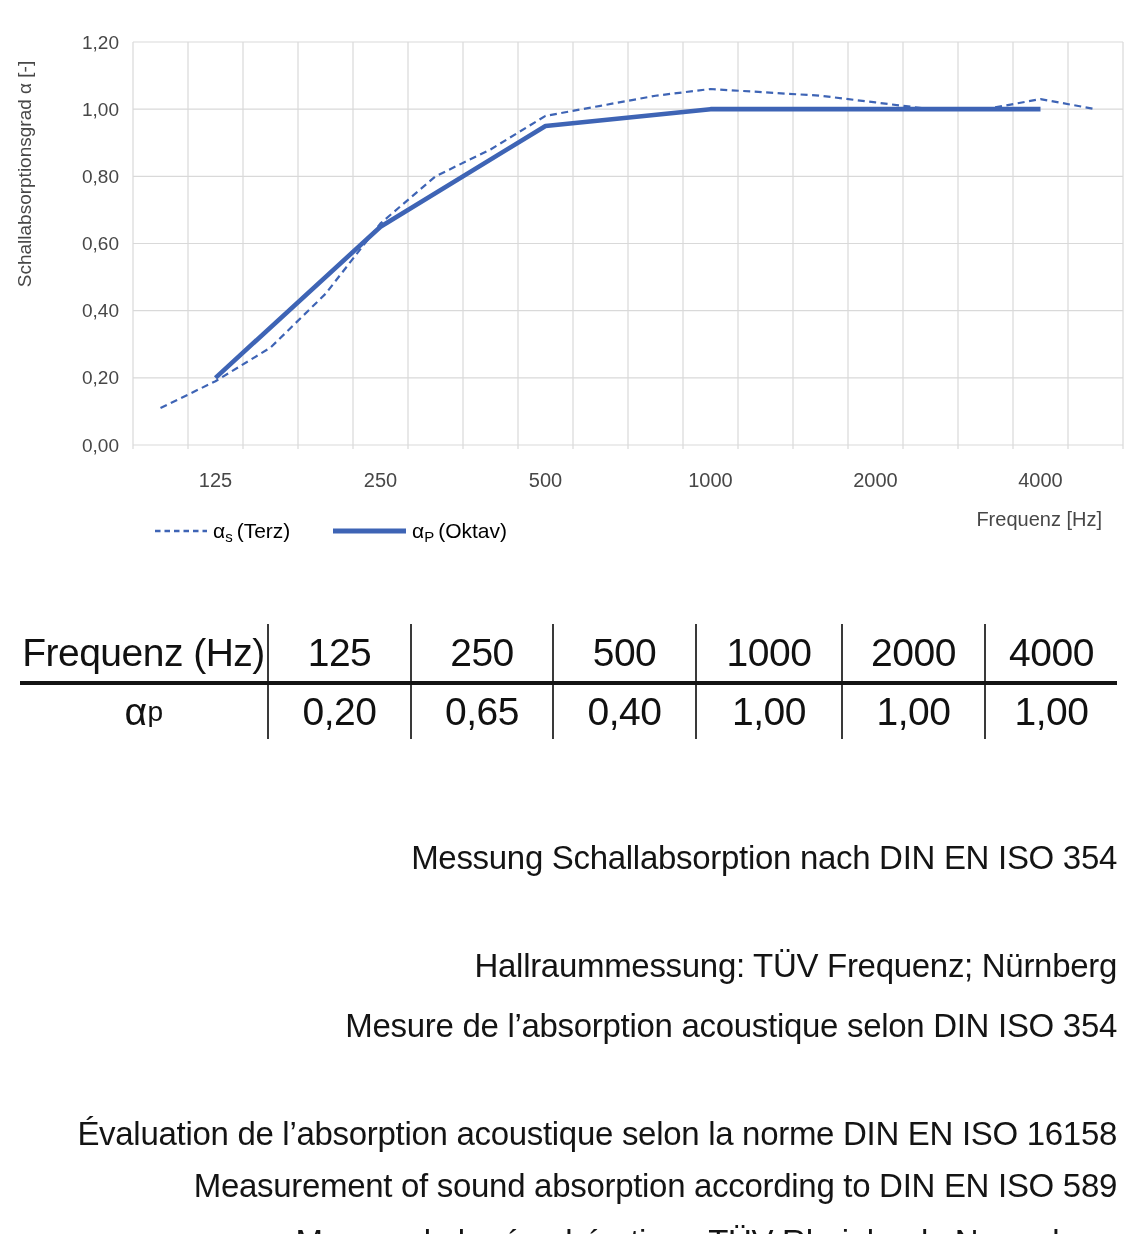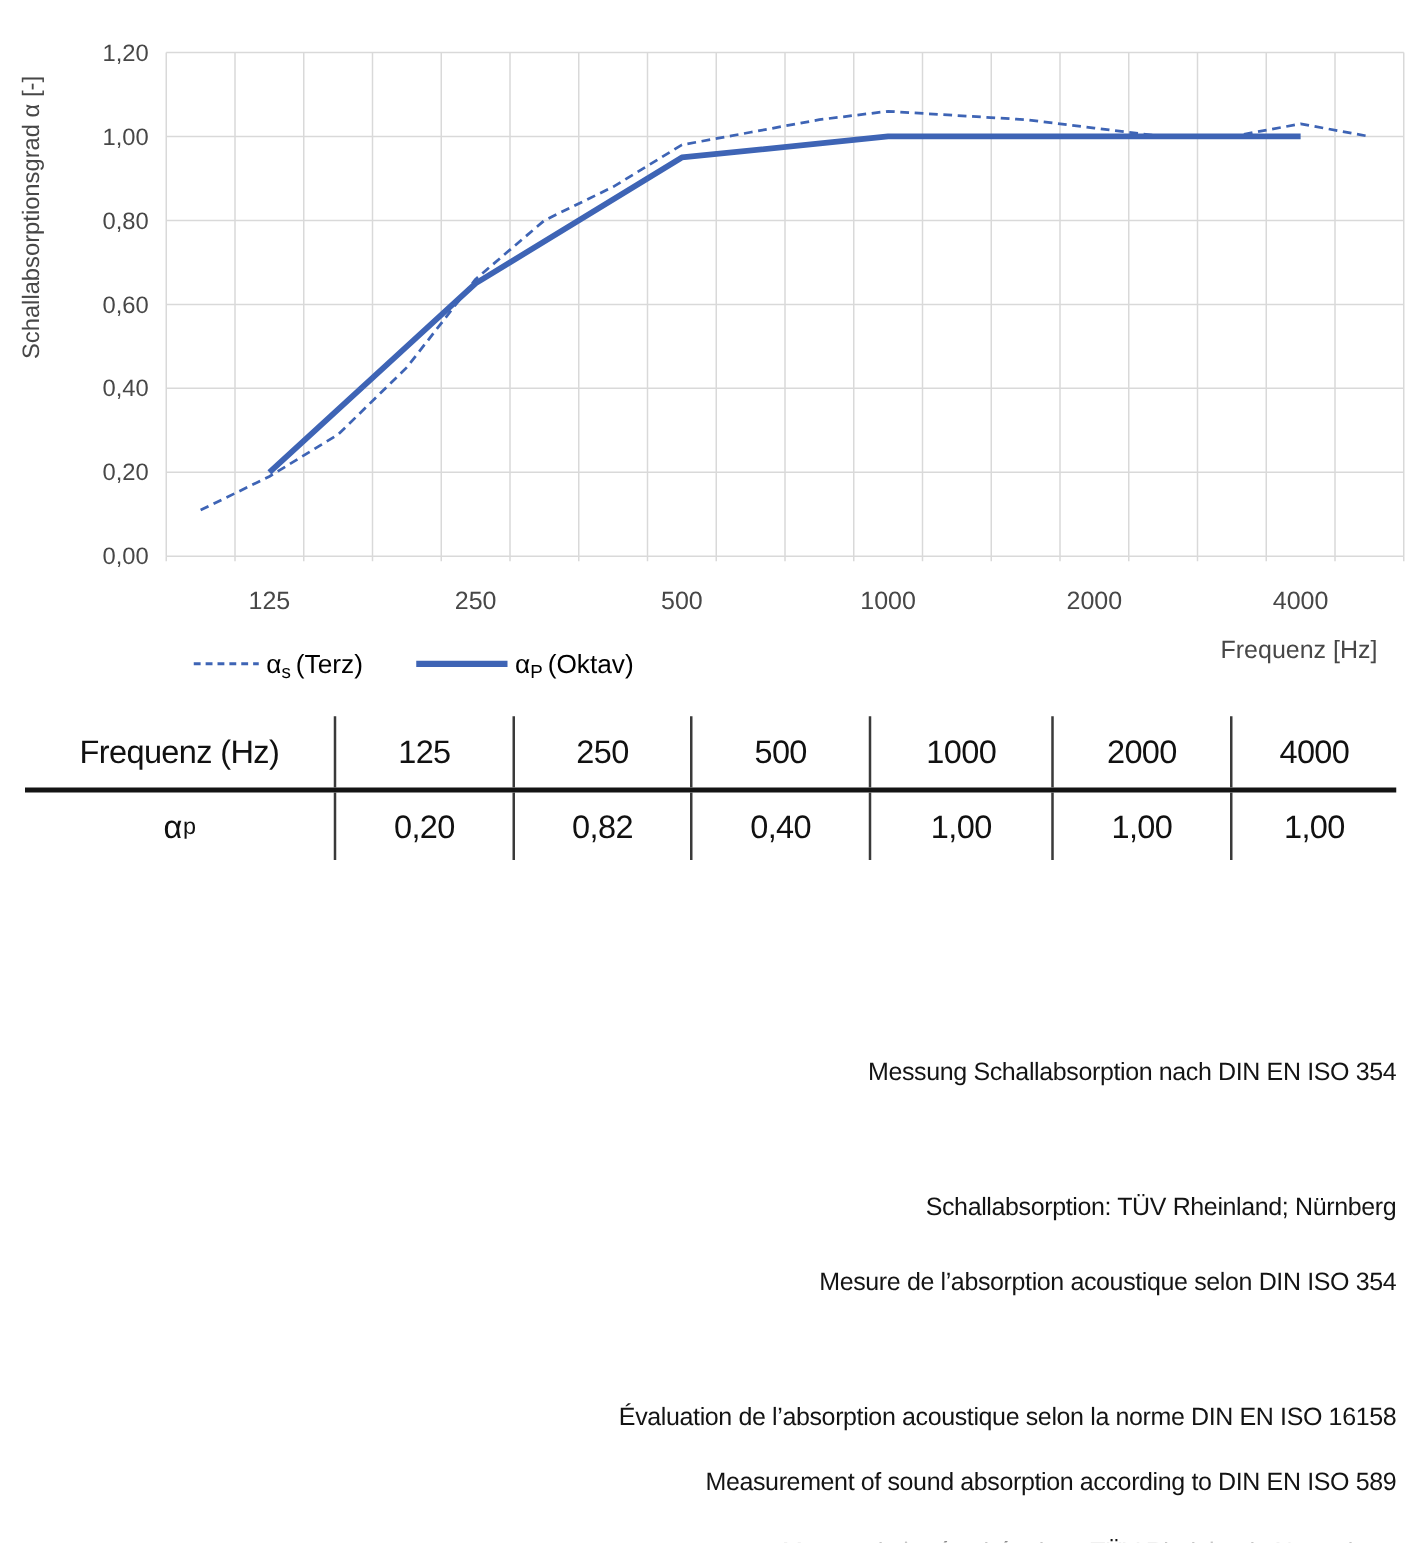--- a/index.html
+++ b/index.html
@@ -1,29 +1,29 @@
 <!DOCTYPE html>
 <html><head>
 <meta charset="utf-8">
 <style>
   html,body{margin:0;padding:0;background:#fff;}
   #page{position:relative;width:1135px;height:1234px;background:#fff;overflow:hidden;
         font-family:"Liberation Sans",sans-serif;color:#141414;}
   #chart-wrap{position:absolute;left:0;top:0;width:1135px;height:565px;}
   
-  #abs-table{position:absolute;left:20px;top:573px;width:1097px;font-size:26px;letter-spacing:-0.5px;color:#111;}
+  #abs-table{position:absolute;left:20px;top:624px;width:1097px;font-size:39px;letter-spacing:-0.5px;color:#111;}
   .trow{display:grid;grid-template-columns:247px 143px 142px 143px 146px 143px 133px;}
   .trow.first{border-bottom:4px solid #141414;}
   .tcell{display:flex;align-items:center;justify-content:center;}
   .trow.first .tcell{height:57px;}
   .trow.second .tcell{height:54px;}
   .tcell + .tcell{border-left:2px solid #3a3a3a;}
   .alpha-sub{font-size:0.72em;vertical-align:-0.35em;margin-left:1px;}
   
-  .note{position:absolute;right:18px;text-align:right;font-size:20px;line-height:36px;
+  .note{position:absolute;right:18px;text-align:right;font-size:33px;line-height:36px;
         letter-spacing:-0.3px;color:#141414;white-space:pre;}
   #note-de{top:768px;}
   #note-fr{top:936px;}
   #note-en{top:1096px;}
 </style>
 </head>
 <body>
 
 <div id="page">
 
@@ -105,31 +105,31 @@
       <div class="tcell">1000</div>
       <div class="tcell">2000</div>
       <div class="tcell">4000</div>
     </div>
     <div class="trow second">
       <div class="tcell">
           <span>α</span>
           <span class="alpha-sub">p</span>
         </div>
       <div class="tcell">0,20</div>
-      <div class="tcell">0,82</div>
+      <div class="tcell">0,65</div>
       <div class="tcell">0,40</div>
       <div class="tcell">1,00</div>
       <div class="tcell">1,00</div>
       <div class="tcell">1,00</div>
     </div>
   </div>
 
   <div class="note" id="note-de">
     <div>Messung Schallabsorption nach DIN EN ISO 354</div>
-    <div>Schallabsorption: TÜV Rheinland; Nürnberg</div>
+    <div>Hallraummessung: TÜV Frequenz; Nürnberg</div>
   </div>
 
   <div class="note" id="note-fr">
     <div>Mesure de l’absorption acoustique selon DIN ISO 354</div>
     <div>Évaluation de l’absorption acoustique selon la norme DIN EN ISO 16158</div>
     <div>Mesure de la réverbération : TÜV Rheinland ; Nuremberg</div>
   </div>
 
   <div class="note" id="note-en">
     <div>Measurement of sound absorption according to DIN EN ISO 589</div>

